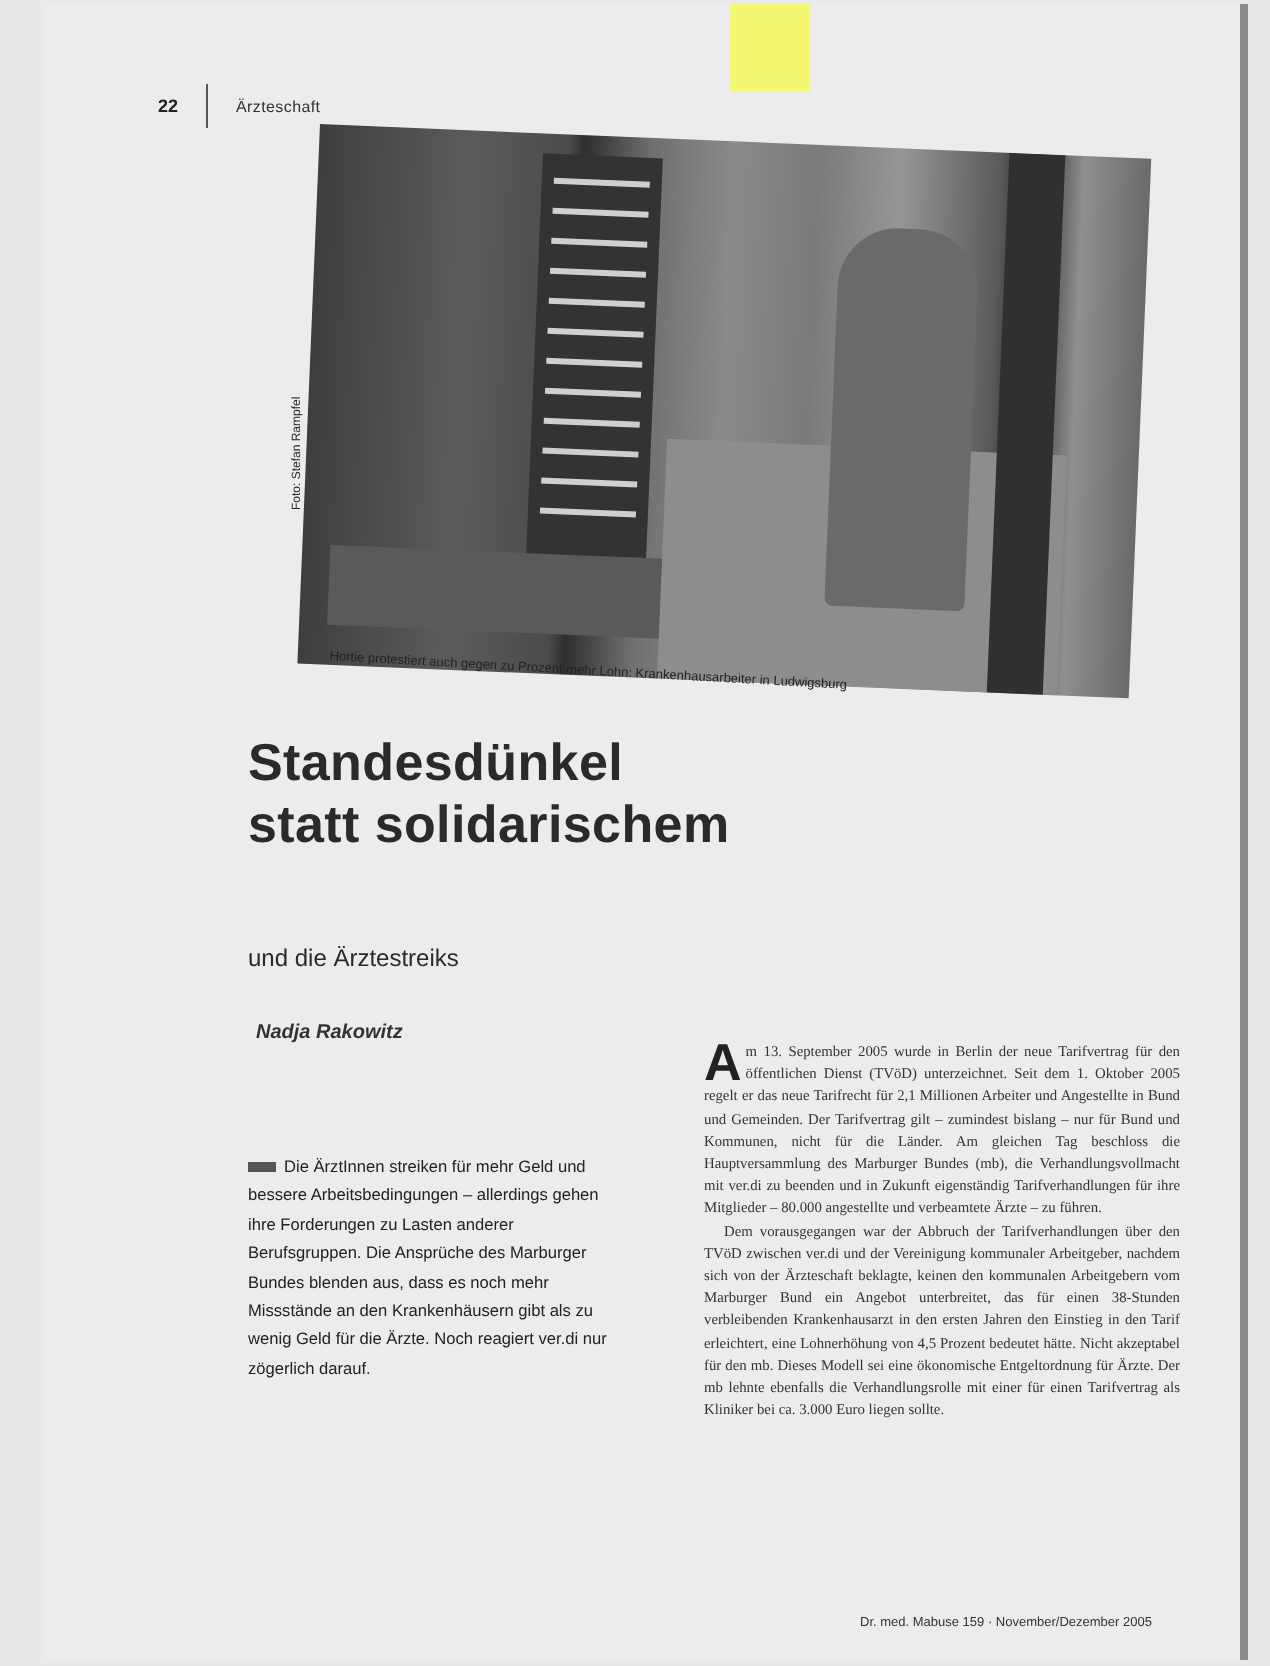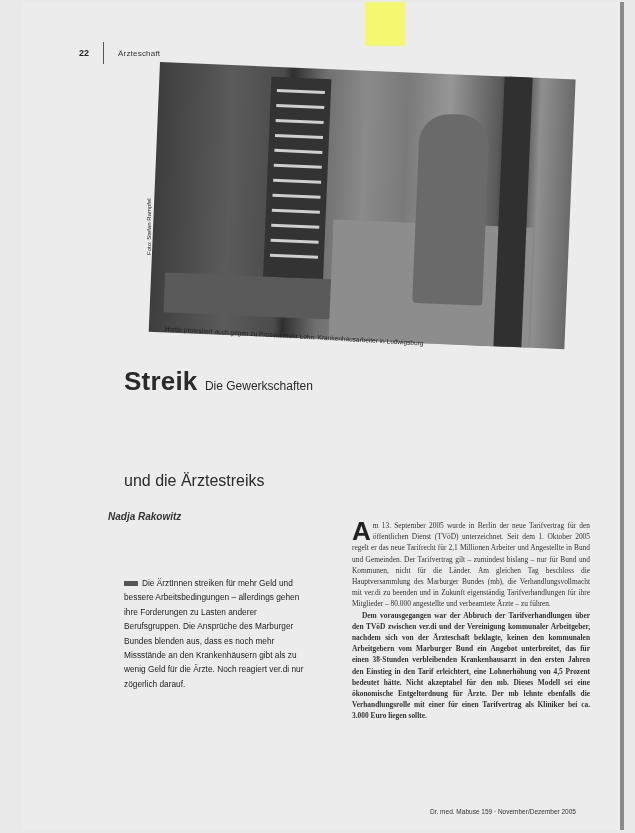--- a/index.html
+++ b/index.html
@@ -50,38 +50,38 @@
     font-size:6.5px; color:#222; white-space:nowrap;
   }
 
   .headline {
     position:absolute; left:124px; top:366px;
     font-size:26px; font-weight:bold; line-height:31px; color:#2a2a2a;
     letter-spacing:.2px;
   }
   .headline .sub { font-size:12px; font-weight:normal; letter-spacing:0; }
   .subtitle2 {
-    position:absolute; left:124px; top:472px; font-size:16px; color:#2a2a2a;
+    position:absolute; left:124px; top:472px; font-size:12px; color:#2a2a2a;
   }
   .author {
-    position:absolute; left:108px; top:511px; font-size:10px; font-style:italic; font-weight:bold; color:#333;
+    position:absolute; left:128px; top:511px; font-size:10px; font-style:italic; font-weight:bold; color:#333;
   }
   .teaser {
     position:absolute; left:124px; top:576px; width:180px;
     font-size:8.3px; line-height:14.4px; color:#222;
   }
   .teaser .mark { display:inline-block; width:14px; height:5px; background:#555; margin-right:4px; vertical-align:middle; }
 
   .body-col {
     position:absolute; left:352px; top:520px; width:238px;
     font-family:"Liberation Serif", serif;
     font-size:7.4px; line-height:11.2px; color:#333; text-align:justify;
   }
   .body-col p { margin:0; }
-  .body-col p + p { text-indent:10px;font-weight:bold; }
+  .body-col p + p { text-indent:10px; }
   .dropcap { float:left; font-family:"Liberation Sans", sans-serif; font-weight:bold; font-size:26px; line-height:22px; margin:0 2px 0 0; color:#222; }
   .footer {
     position:absolute; left:430px; top:808px; font-size:6.5px; color:#333; white-space:nowrap;
   }
 </style>
 </head>
 <body>
 
 <div class="page">
   <div class="tab-mark"></div>
@@ -110,22 +110,22 @@
       <div class="shelf"></div>
   </div>
   <div class="floor"></div>
   <div class="person"></div>
   <div class="pillar"></div>
 </div>
 <div class="photo-credit">Foto: Stefan Rampfel</div>
 <div class="photo-caption">Hortie protestiert auch gegen zu Prozent mehr Lohn: Krankenhausarbeiter in Ludwigsburg</div>
 
 <div class="headline">
-  <div><span>Streik</span>
-    <span class="sub">Die Gewerkschaften</span></div>
+  <div>Standesdünkel</div>
+  <div>statt solidarischem</div>
 </div>
 <div class="subtitle2">und die Ärztestreiks</div>
 
 <div class="author">Nadja Rakowitz</div>
 
 <div class="teaser">
   <span class="mark"></span><span>Die ÄrztInnen streiken für mehr Geld und bessere Arbeitsbedingungen – allerdings gehen ihre Forderungen zu Lasten anderer Berufsgruppen. Die Ansprüche des Marburger Bundes blenden aus, dass es noch mehr Missstände an den Krankenhäusern gibt als zu wenig Geld für die Ärzte. Noch reagiert ver.di nur zögerlich darauf.</span>
 </div>
 
 <div class="body-col">

